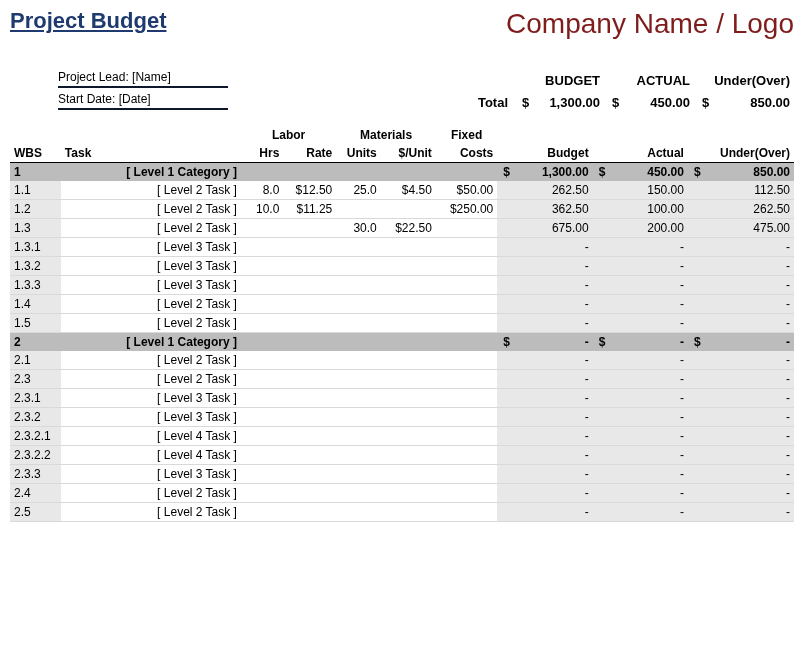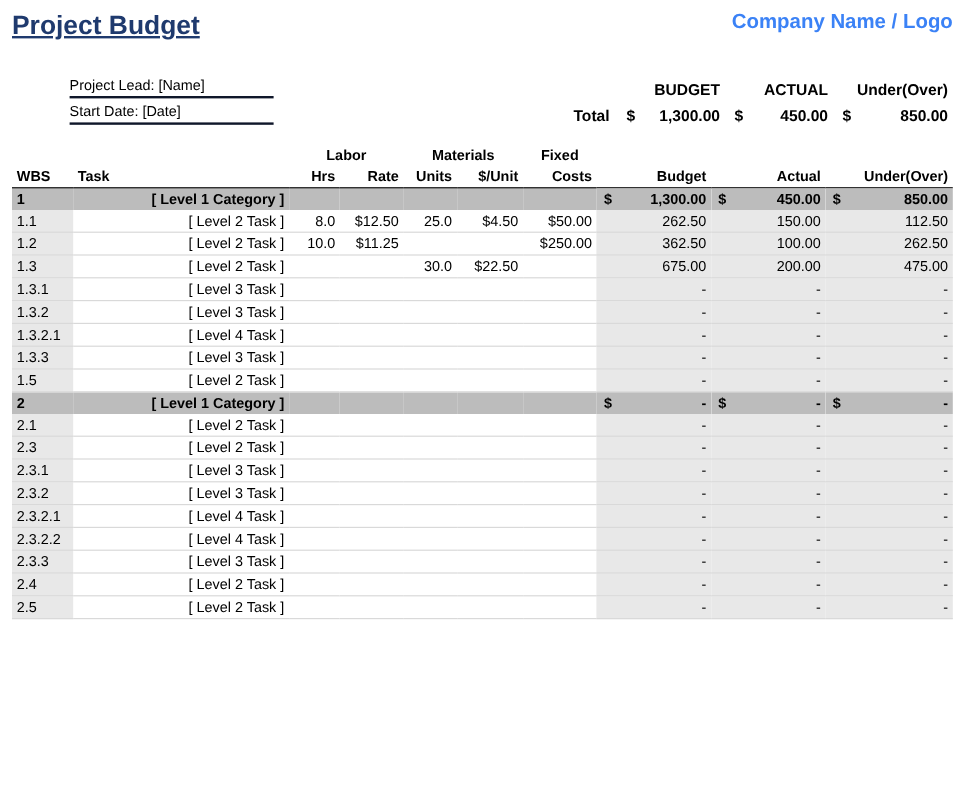--- a/index.html
+++ b/index.html
@@ -17,23 +17,23 @@
     align-items: flex-start;
     margin-bottom: 28px;
   }
   .title {
     color: #1f3a6e;
     font-size: 22px;
     font-weight: bold;
     text-decoration: underline;
   }
   .company {
-    font-size: 17px;
-    font-weight: bold;
-    color: #3b82f6;
+    font-size: 28px;
+    font-weight: normal;
+    color: #7f1d1d;
   }
   .meta-row {
     display: flex;
     align-items: flex-end;
     margin-bottom: 2px;
   }
   .meta-cell {
     width: 170px;
     border-bottom: 2px solid #0f172a;
     padding: 2px 4px 2px 0;
@@ -244,34 +244,34 @@
         <td></td>
         <td></td>
         <td></td>
         <td></td>
         <td></td>
         <td class="shaded">-</td>
         <td class="shaded">-</td>
         <td class="shaded">-</td>
       </tr>
       <tr class="row-line">
-        <td class="wbs left shaded">1.3.2.1</td>
-        <td class="left indent4">[ Level 4 Task ]</td>
-        <td></td>
-        <td></td>
-        <td></td>
-        <td></td>
-        <td></td>
-        <td class="shaded">-</td>
-        <td class="shaded">-</td>
-        <td class="shaded">-</td>
-      </tr>
-      <tr class="row-line">
         <td class="wbs left shaded">1.3.3</td>
         <td class="left indent3">[ Level 3 Task ]</td>
+        <td></td>
+        <td></td>
+        <td></td>
+        <td></td>
+        <td></td>
+        <td class="shaded">-</td>
+        <td class="shaded">-</td>
+        <td class="shaded">-</td>
+      </tr>
+      <tr class="row-line">
+        <td class="wbs left shaded">1.4</td>
+        <td class="left indent2">[ Level 2 Task ]</td>
         <td></td>
         <td></td>
         <td></td>
         <td></td>
         <td></td>
         <td class="shaded">-</td>
         <td class="shaded">-</td>
         <td class="shaded">-</td>
       </tr>
       <tr class="row-line">

